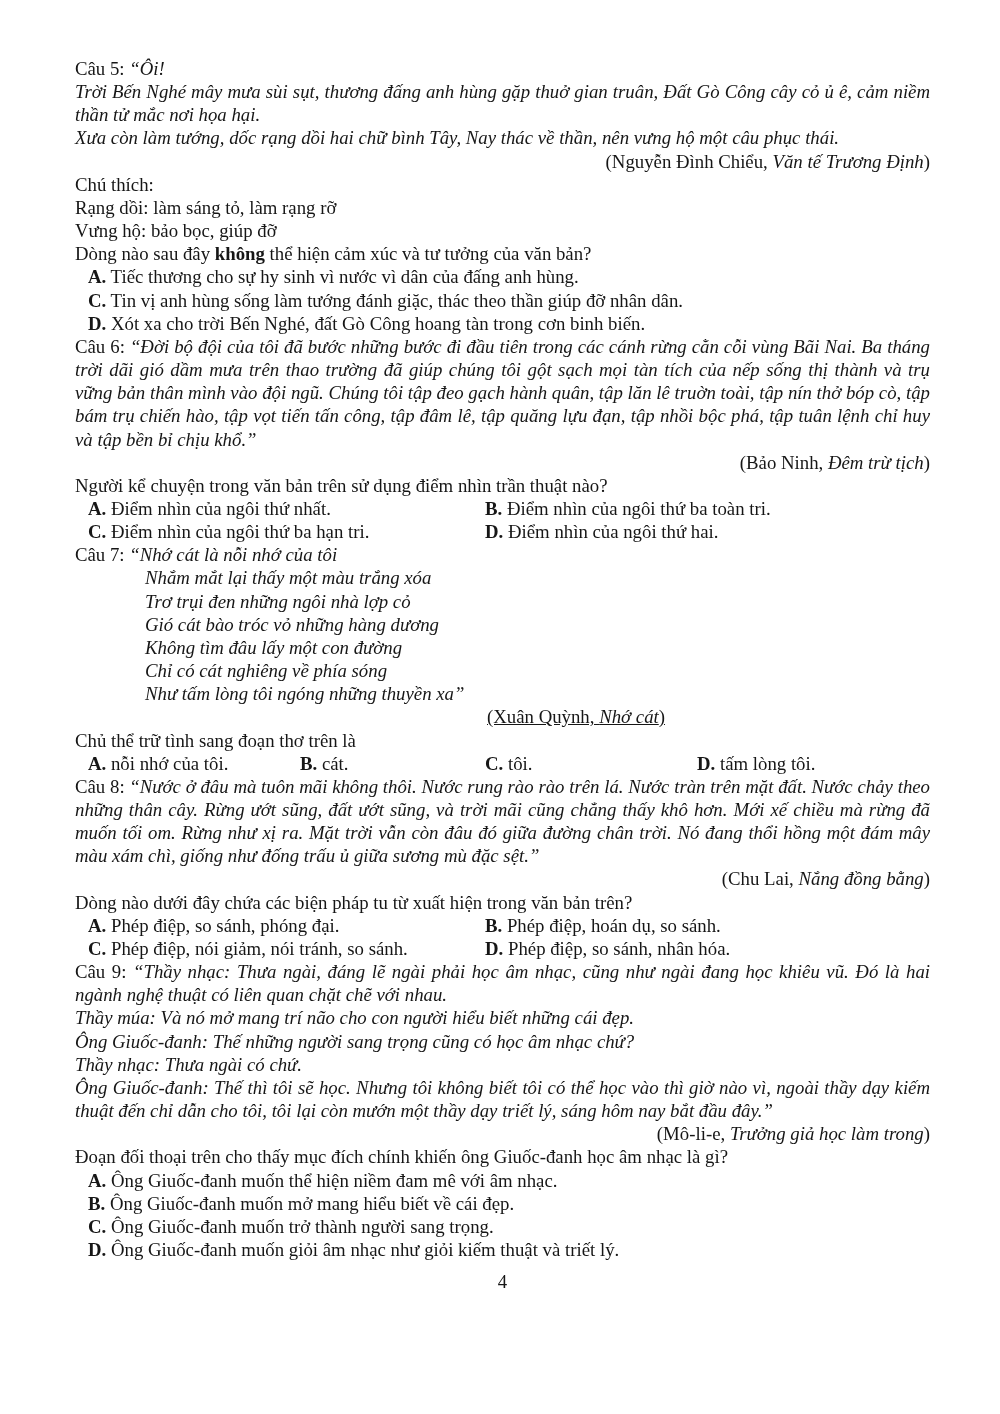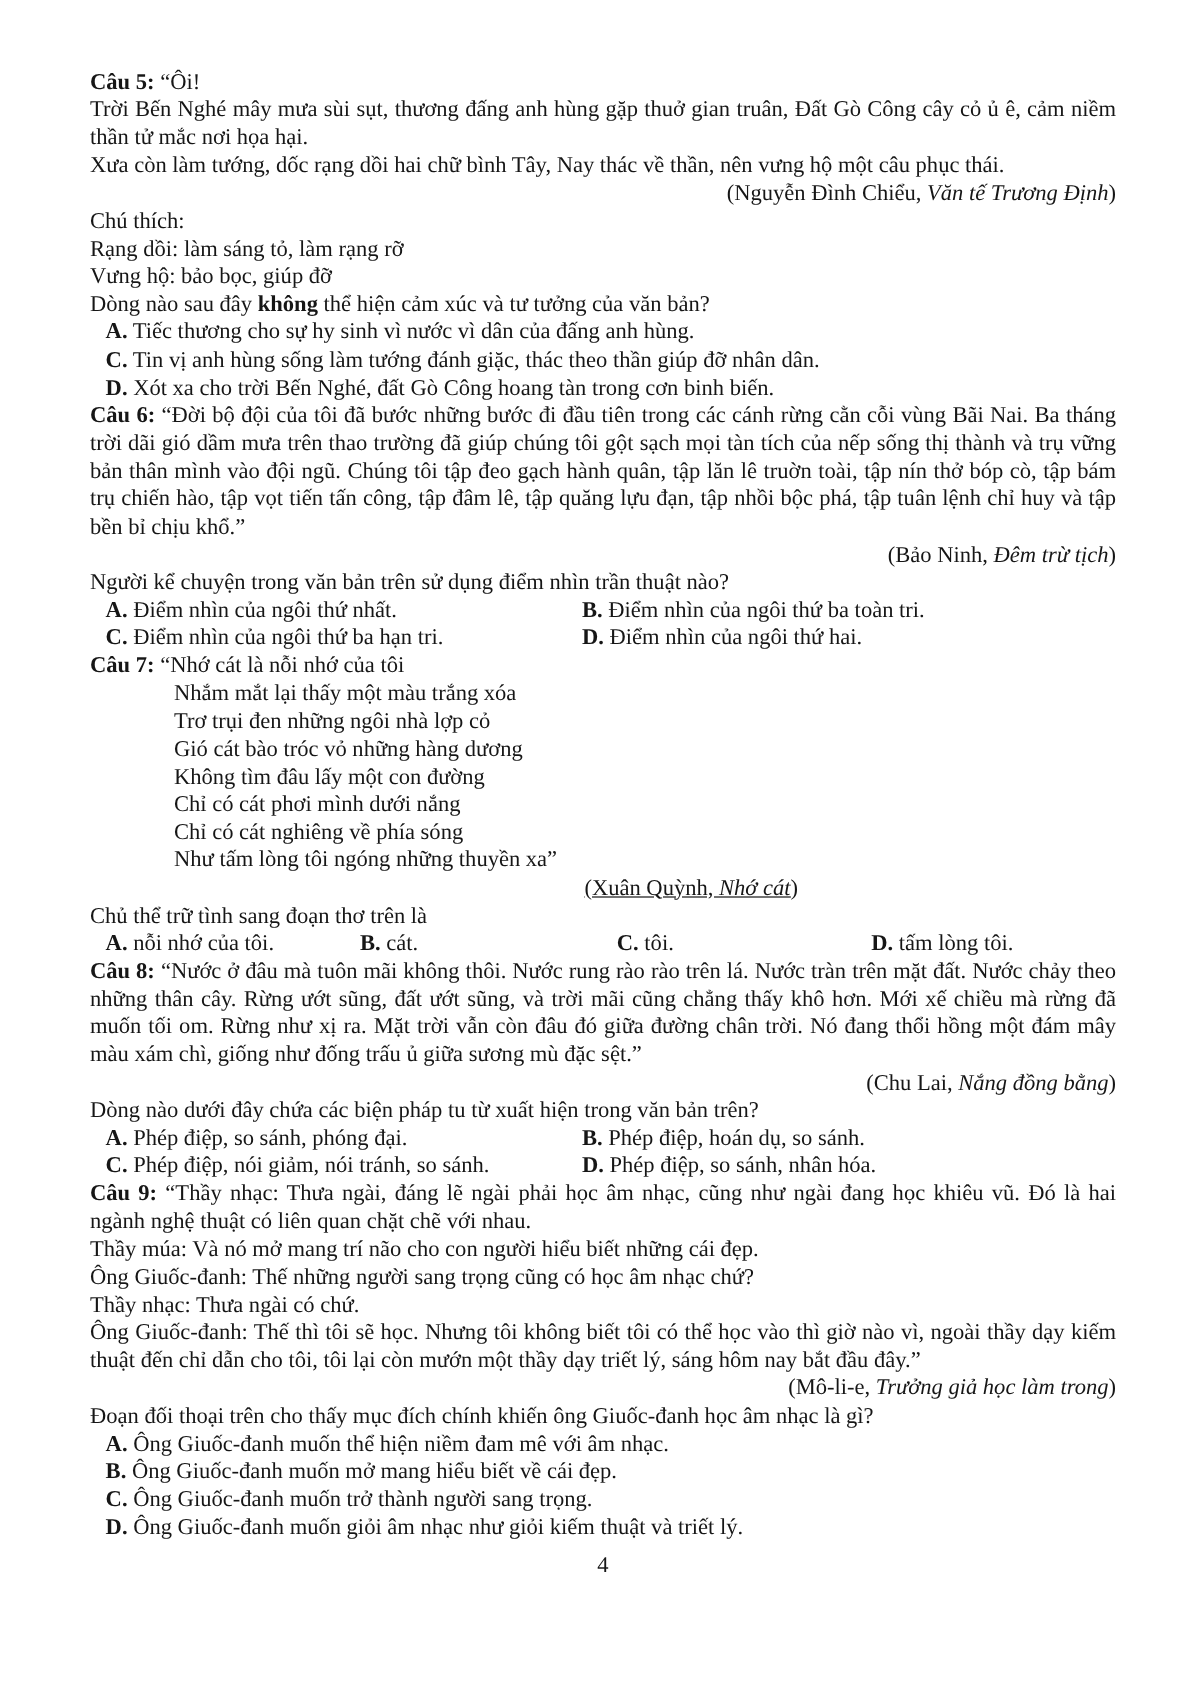--- a/index.html
+++ b/index.html
@@ -7,30 +7,30 @@
   body {
     width:1000px; height:1414px; overflow:hidden;
     color:#161616;
     font-family:"Liberation Serif", serif;
     font-size:18.8px;
     line-height:23.15px;
   }
   .page { padding:57px 70px 0 75px; }
   p { margin:0; }
   .just { text-align:justify; text-justify:inter-word; }
-  .it { }
-  .lbl { font-weight:bold; font-style:normal; }
+  .it { font-style:italic; }
+  .lbl { font-weight:normal; font-style:normal; }
   .attr { text-align:right; }
   .attr-indent { margin-left:412px;text-decoration:underline; }
   .poem { margin-left:70px; }
   .opt { padding-left:13px; }
   .colA { display:inline-block; width:397px; vertical-align:top; }
   .c1 { display:inline-block; width:212px; vertical-align:top; }
   .c2 { display:inline-block; width:185px; vertical-align:top; }
-  .c3 { display:inline-block; width:212px; vertical-align:top;margin-left:29px; }
+  .c3 { display:inline-block; width:212px; vertical-align:top; }
   .pagenum { text-align:center; margin-top:9px; }
 </style>
 </head>
 <body>
 
 <div class="page">
 
   <section>
     <p><b class="lbl">Câu 5:</b><span class="it"> “Ôi!</span></p>
     <p class="it just">Trời Bến Nghé mây mưa sùi sụt, thương đấng anh hùng gặp thuở gian truân, Đất Gò Công cây cỏ ủ ê, cảm niềm thần tử mắc nơi họa hại.</p>
@@ -52,21 +52,20 @@
     <p class="opt"><span class="colA"><b>A.</b><span> Điểm nhìn của ngôi thứ nhất.</span></span><span><b>B.</b><span> Điểm nhìn của ngôi thứ ba toàn tri.</span></span></p>
     <p class="opt"><span class="colA"><b>C.</b><span> Điểm nhìn của ngôi thứ ba hạn tri.</span></span><span><b>D.</b><span> Điểm nhìn của ngôi thứ hai.</span></span></p>
   </section>
 
   <section>
     <p><b class="lbl">Câu 7:</b><span class="it"> “Nhớ cát là nỗi nhớ của tôi</span></p>
     <p class="it poem">Nhắm mắt lại thấy một màu trắng xóa</p>
     <p class="it poem">Trơ trụi đen những ngôi nhà lợp cỏ</p>
     <p class="it poem">Gió cát bào tróc vỏ những hàng dương</p>
     <p class="it poem">Không tìm đâu lấy một con đường</p>
-    <p class="it poem">Chỉ có cát phơi mình dưới nắng</p>
     <p class="it poem">Chỉ có cát nghiêng về phía sóng</p>
     <p class="it poem">Như tấm lòng tôi ngóng những thuyền xa”</p>
     <p class="attr-indent"><span>(Xuân Quỳnh, </span><i>Nhớ cát</i><span>)</span></p>
     <p>Chủ thể trữ tình sang đoạn thơ trên là</p>
     <p class="opt"><span class="c1"><b>A.</b><span> nỗi nhớ của tôi.</span></span><span class="c2"><b>B.</b><span> cát.</span></span><span class="c3"><b>C.</b><span> tôi.</span></span><span><b>D.</b><span> tấm lòng tôi.</span></span></p>
   </section>
 
   <section>
     <p class="just"><b class="lbl">Câu 8:</b><span class="it"> “Nước ở đâu mà tuôn mãi không thôi. Nước rung rào rào trên lá. Nước tràn trên mặt đất. Nước chảy theo những thân cây. Rừng ướt sũng, đất ướt sũng, và trời mãi cũng chẳng thấy khô hơn. Mới xế chiều mà rừng đã muốn tối om. Rừng như xị ra. Mặt trời vẫn còn đâu đó giữa đường chân trời. Nó đang thổi hồng một đám mây màu xám chì, giống như đống trấu ủ giữa sương mù đặc sệt.”</span></p>
     <p class="attr"><span>(Chu Lai, </span><i>Nắng đồng bằng</i><span>)</span></p>

